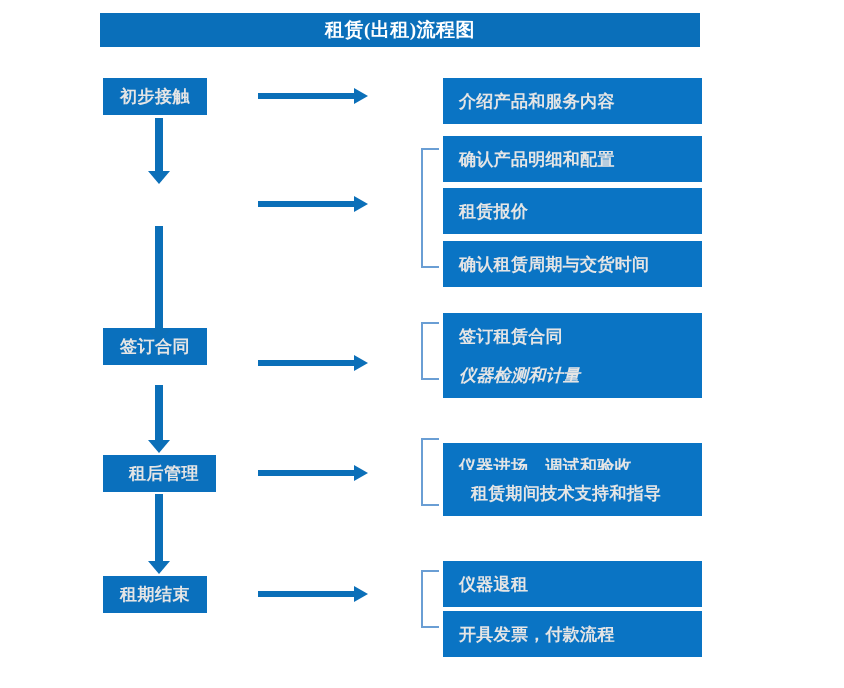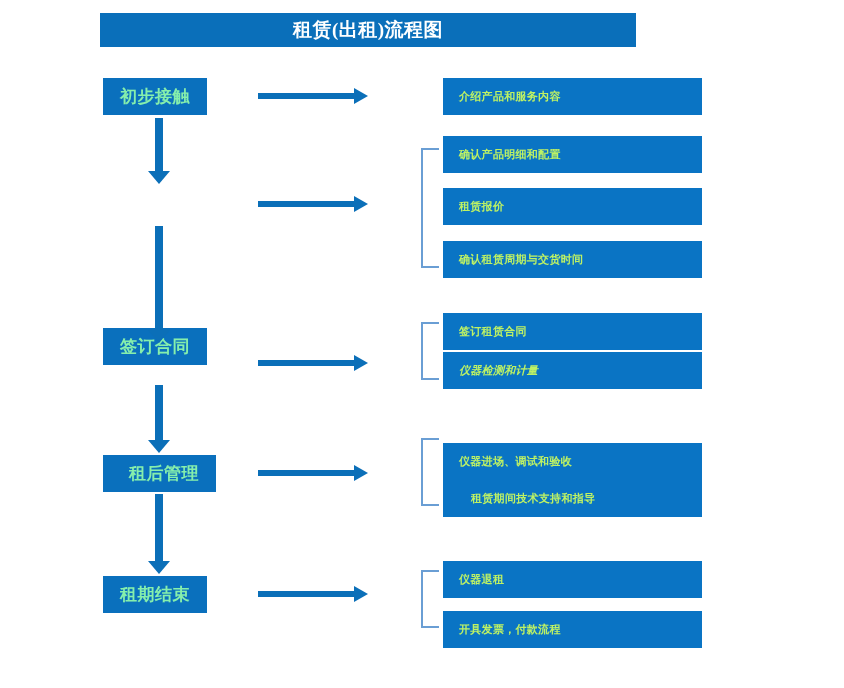--- a/index.html
+++ b/index.html
@@ -14,59 +14,59 @@
     background: #ffffff;
     font-family: "Liberation Serif", "DejaVu Serif", serif;
     overflow: hidden;
   }
 
   
   .title-bar {
     position: absolute;
     left: 100px;
     top: 13px;
-    width: 536px;
+    width: 600px;
     height: 34px;
     background: #0a6fba;
     color: #ffffff;
     display: flex;
     align-items: center;
     justify-content: center;
     font-size: 19px;
     font-weight: bold;
     letter-spacing: 0.5px;
   }
 
   
   .stage-box {
     position: absolute;
     left: 103px;
     width: 104px;
     height: 37px;
     background: #0a70bd;
-    color: #86efac;
+    color: #e5e5e5;
     display: flex;
     align-items: center;
     justify-content: center;
     font-size: 17px;
     font-weight: bold;
     letter-spacing: 0.5px;
   }
 
   
   .detail-box {
     position: absolute;
     left: 443px;
     width: 259px;
-    height: 37px;
+    height: 46px;
     background: #0a74c4;
-    color: #bef264;
+    color: #e5e5e5;
     display: flex;
     align-items: center;
-    font-size: 11px;
+    font-size: 17px;
     font-weight: bold;
     padding-left: 16px;
     box-sizing: border-box;
     letter-spacing: 0.3px;
   }
 
   
   .h-arrow {
     position: absolute;
     left: 258px;
@@ -210,17 +210,17 @@
     <div class="stub bottom"></div>
   </div>
 
   <div class="detail-box" style="top:78px;">介绍产品和服务内容</div>
   <div class="detail-box" style="top:188px;">租赁报价</div>
   <div class="detail-box" style="top:136px;">确认产品明细和配置</div>
   <div class="detail-box" style="top:241px;font-family:Liberation Mono, monospace;">确认租赁周期与交货时间</div>
   <div class="detail-box" style="top:313px;">签订租赁合同</div>
   <div class="detail-box" style="top:352px;font-style:italic;">仪器检测和计量</div>
   <div class="detail-box" style="top:423px;margin-top:20px;">仪器进场、调试和验收</div>
-  <div class="detail-box" style="top:480px;padding-left:28px;">租赁期间技术支持和指导</div>
+  <div class="detail-box" style="top:470px;padding-left:28px;">租赁期间技术支持和指导</div>
   <div class="detail-box" style="top:561px;">仪器退租</div>
   <div class="detail-box" style="top:611px;">开具发票，付款流程</div>
 
 </div>
 
 </body></html>

